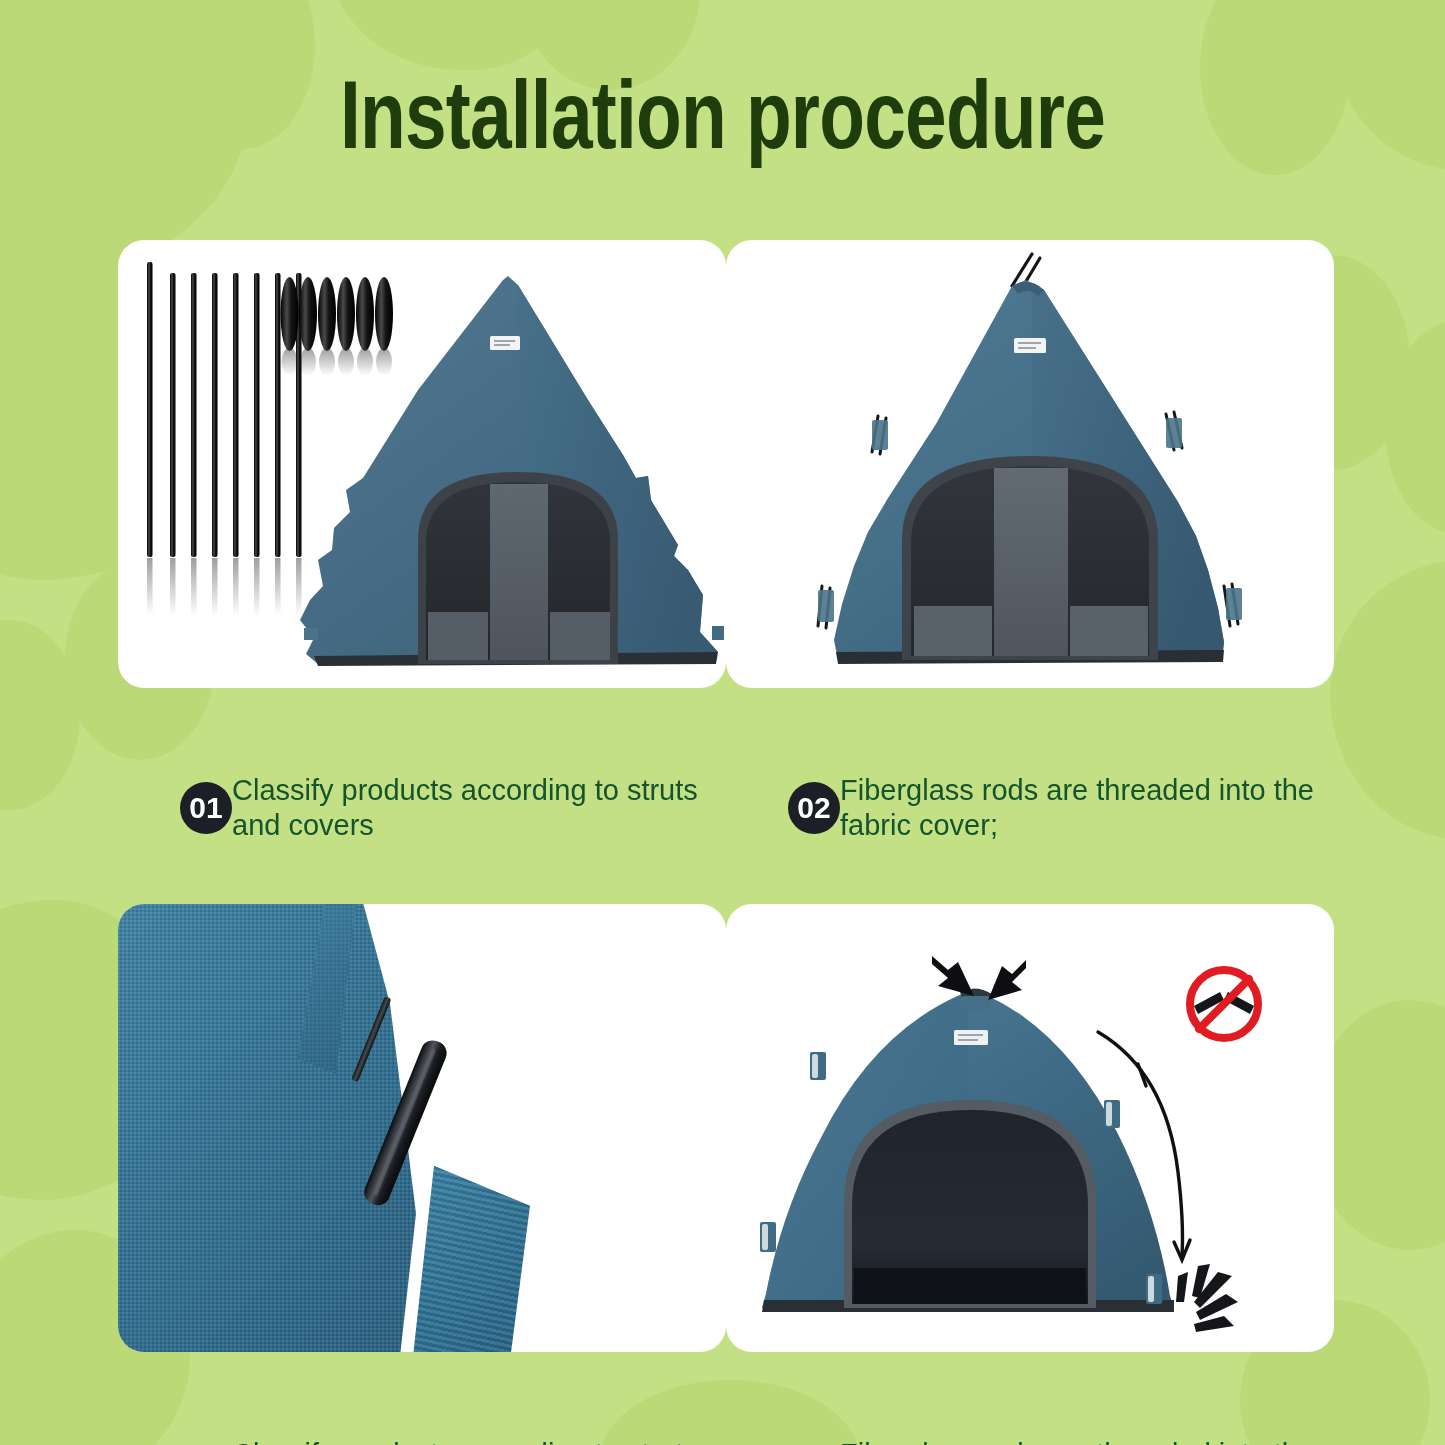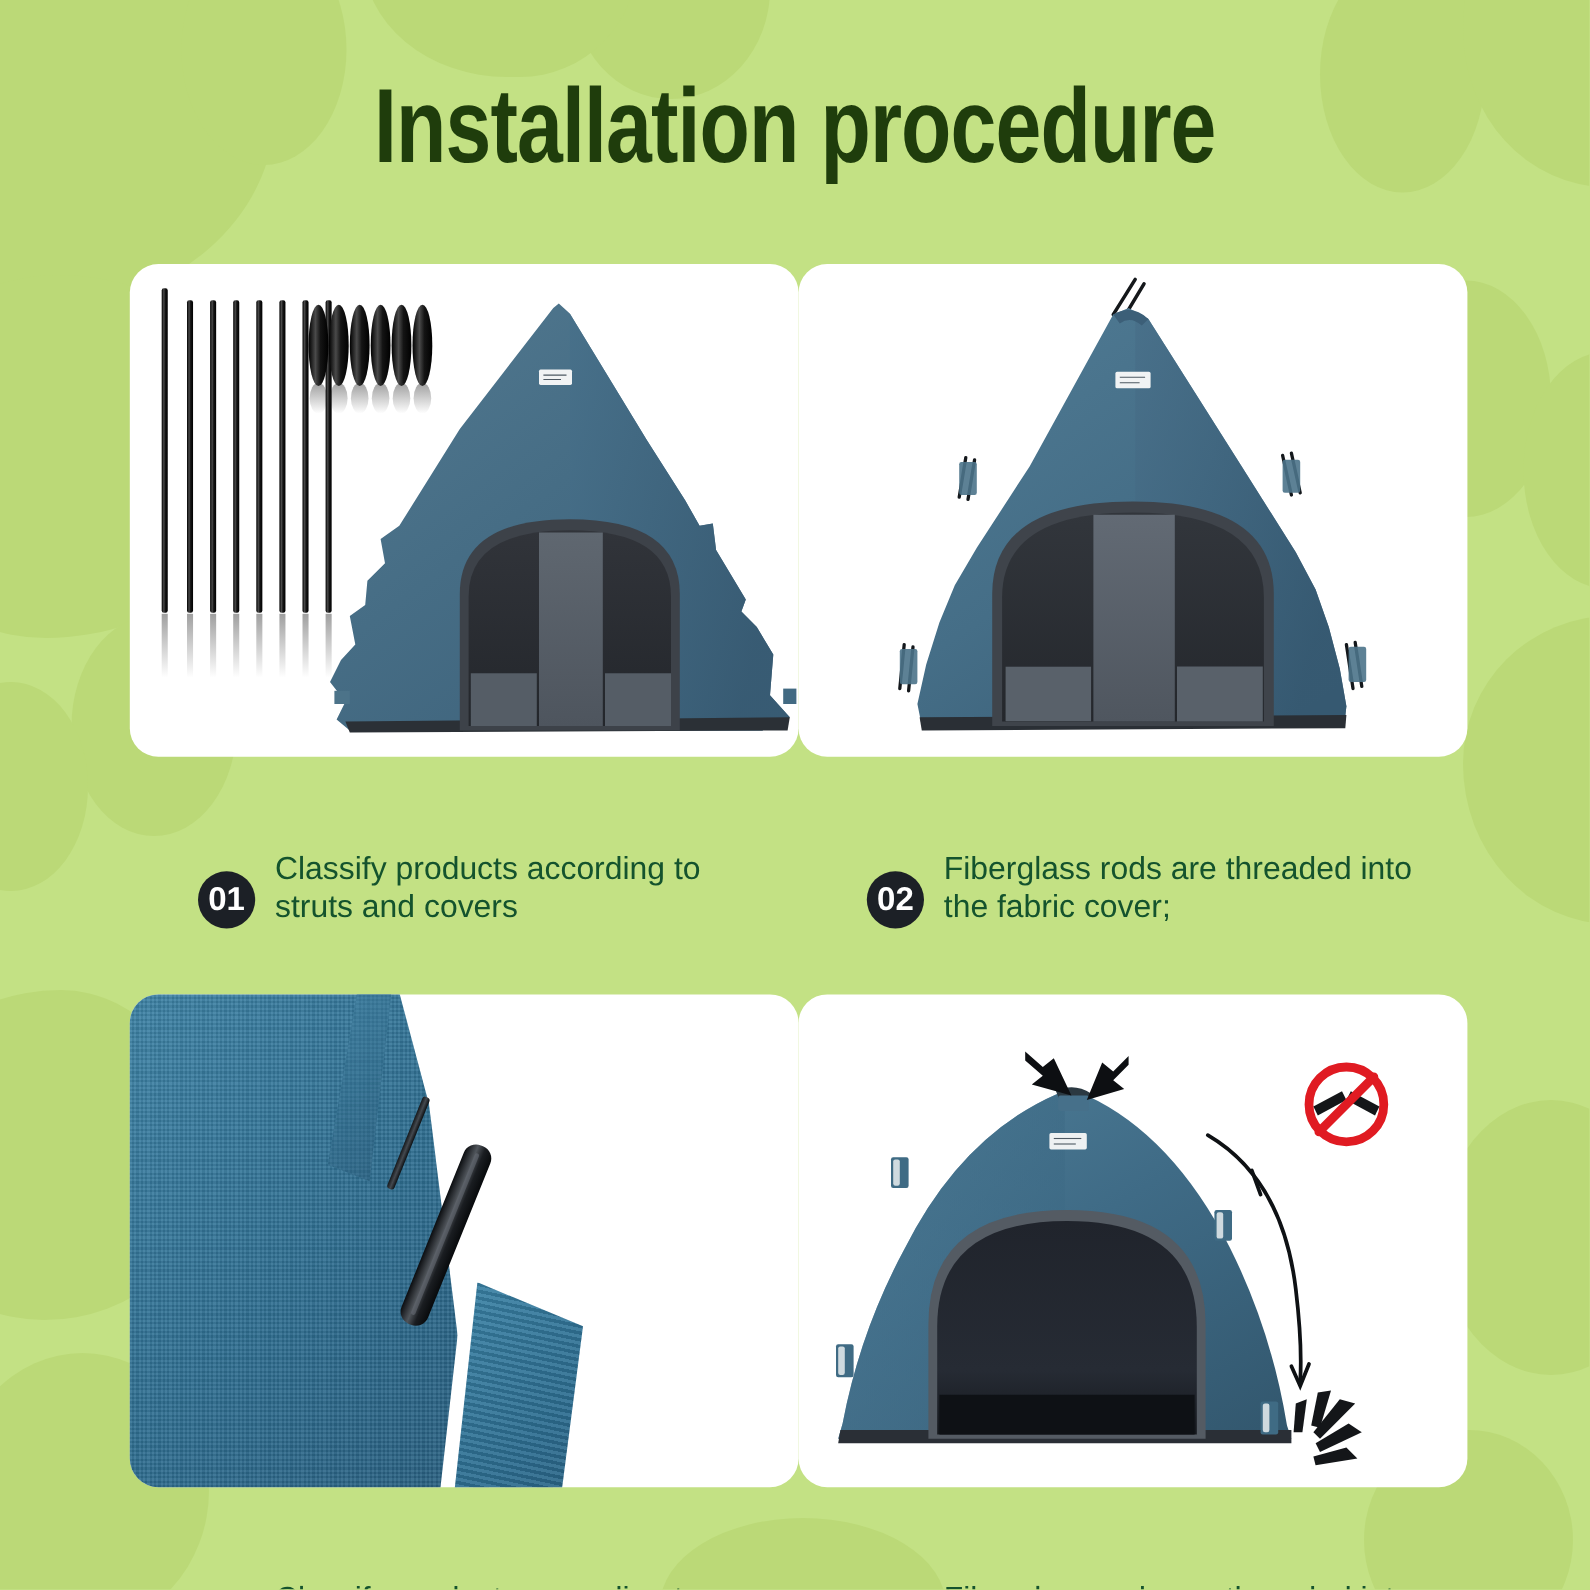--- a/index.html
+++ b/index.html
@@ -31,21 +31,21 @@
 
   
   .grid{position:absolute;top:240px;left:118px;width:1212px;}
   .row{display:flex;justify-content:space-between;}
   .cell{width:608px;}
   .panel{
     position:relative;width:608px;height:448px;
     background:#ffffff;border-radius:26px;overflow:hidden;
   }
   .caption{
-    display:flex;align-items:flex-end;gap:18px;
+    display:flex;align-items:center;
     margin:28px 0 0 62px;width:530px;
   }
   .badge{
     flex:0 0 auto;width:52px;height:52px;border-radius:50%;
     background:#1c2026;color:#fff;
     font-size:30px;font-weight:bold;
     display:flex;align-items:center;justify-content:center;
     margin-top:2px;
   }
   .caption-text{

